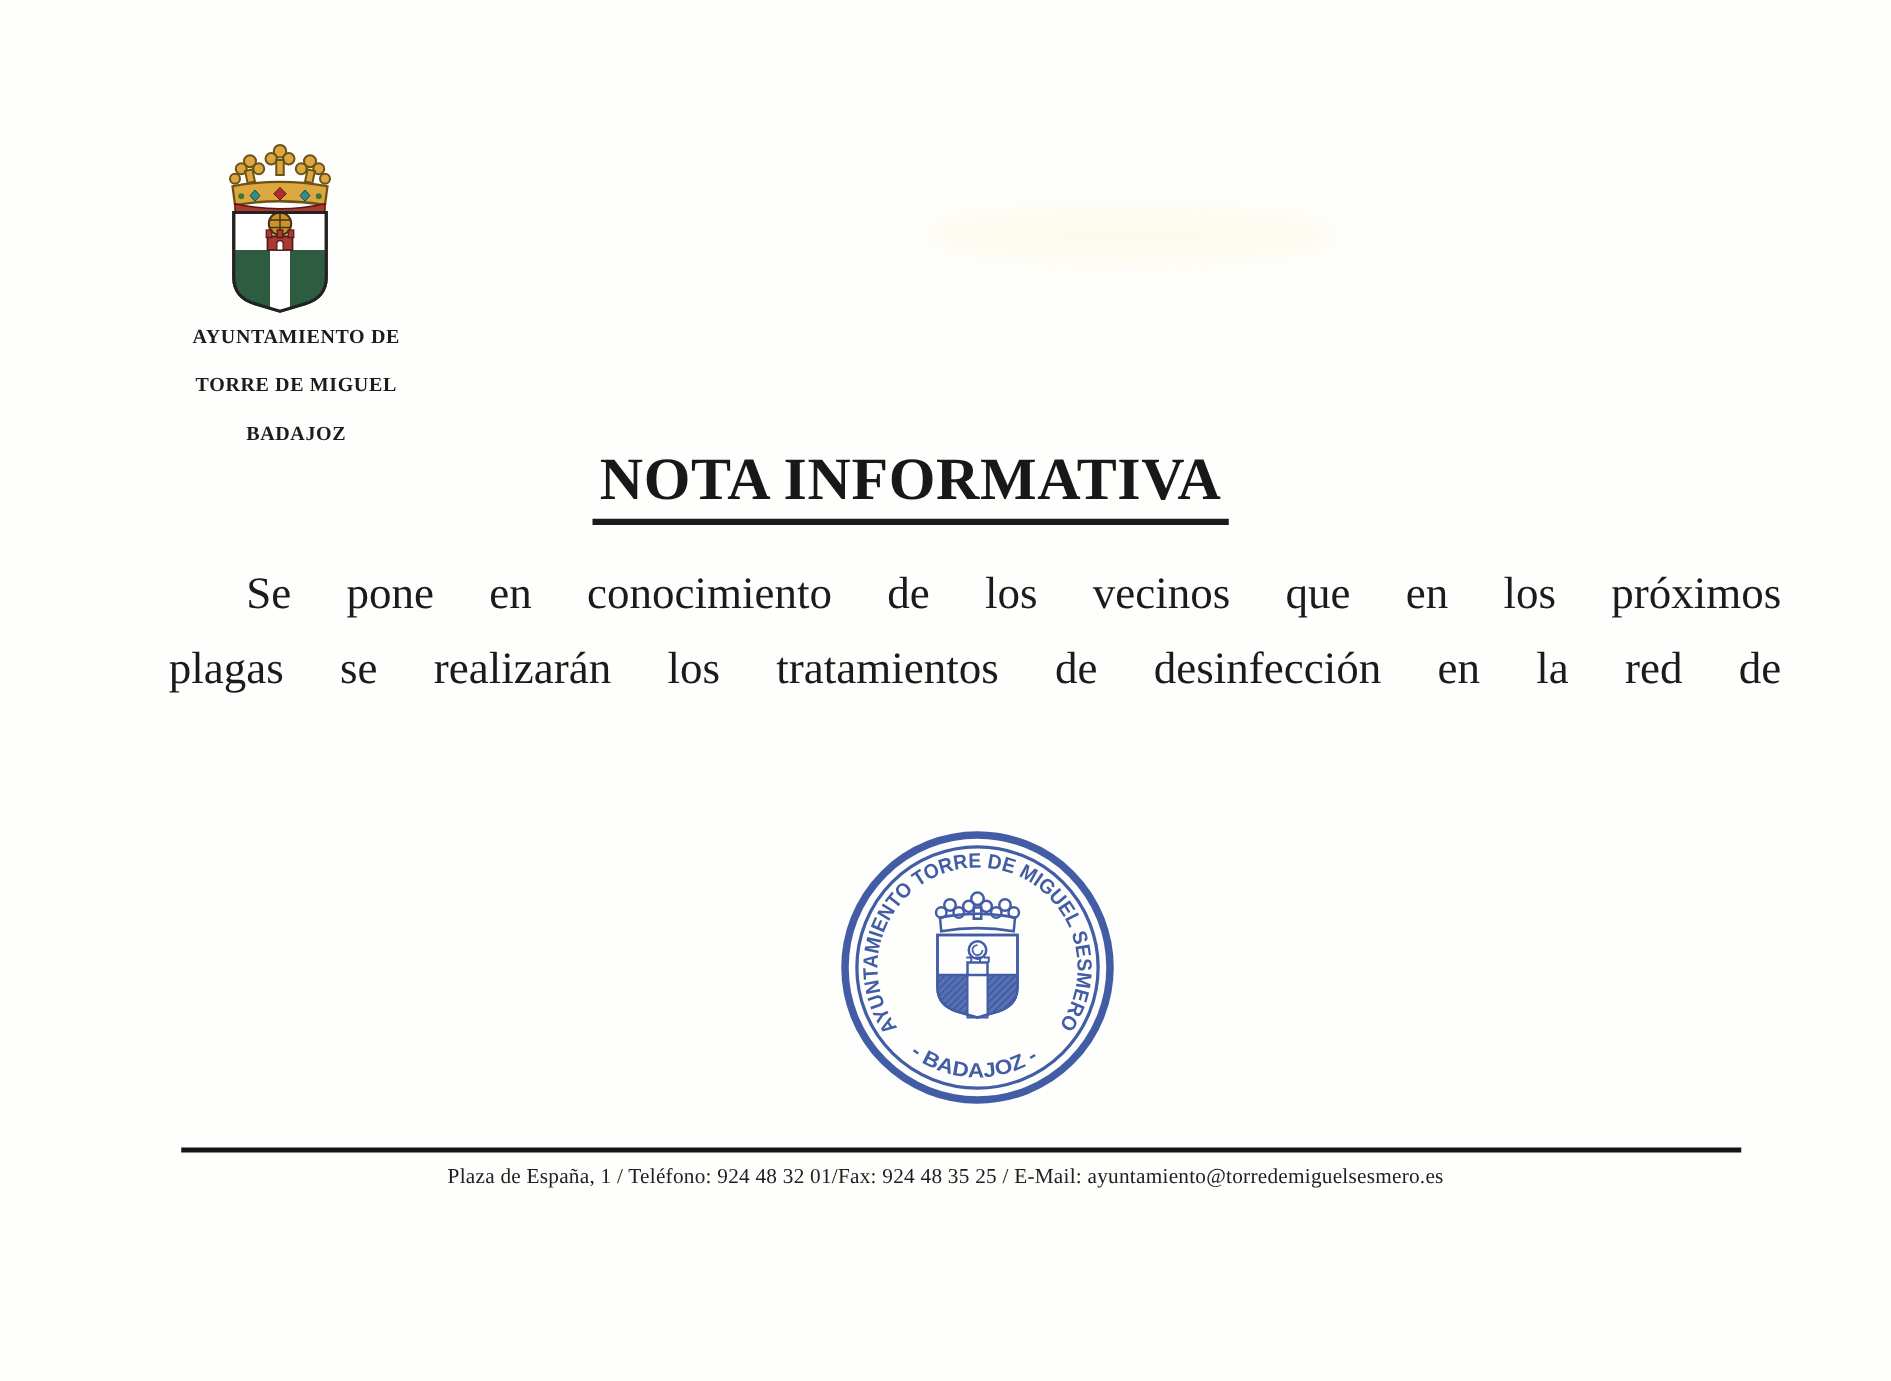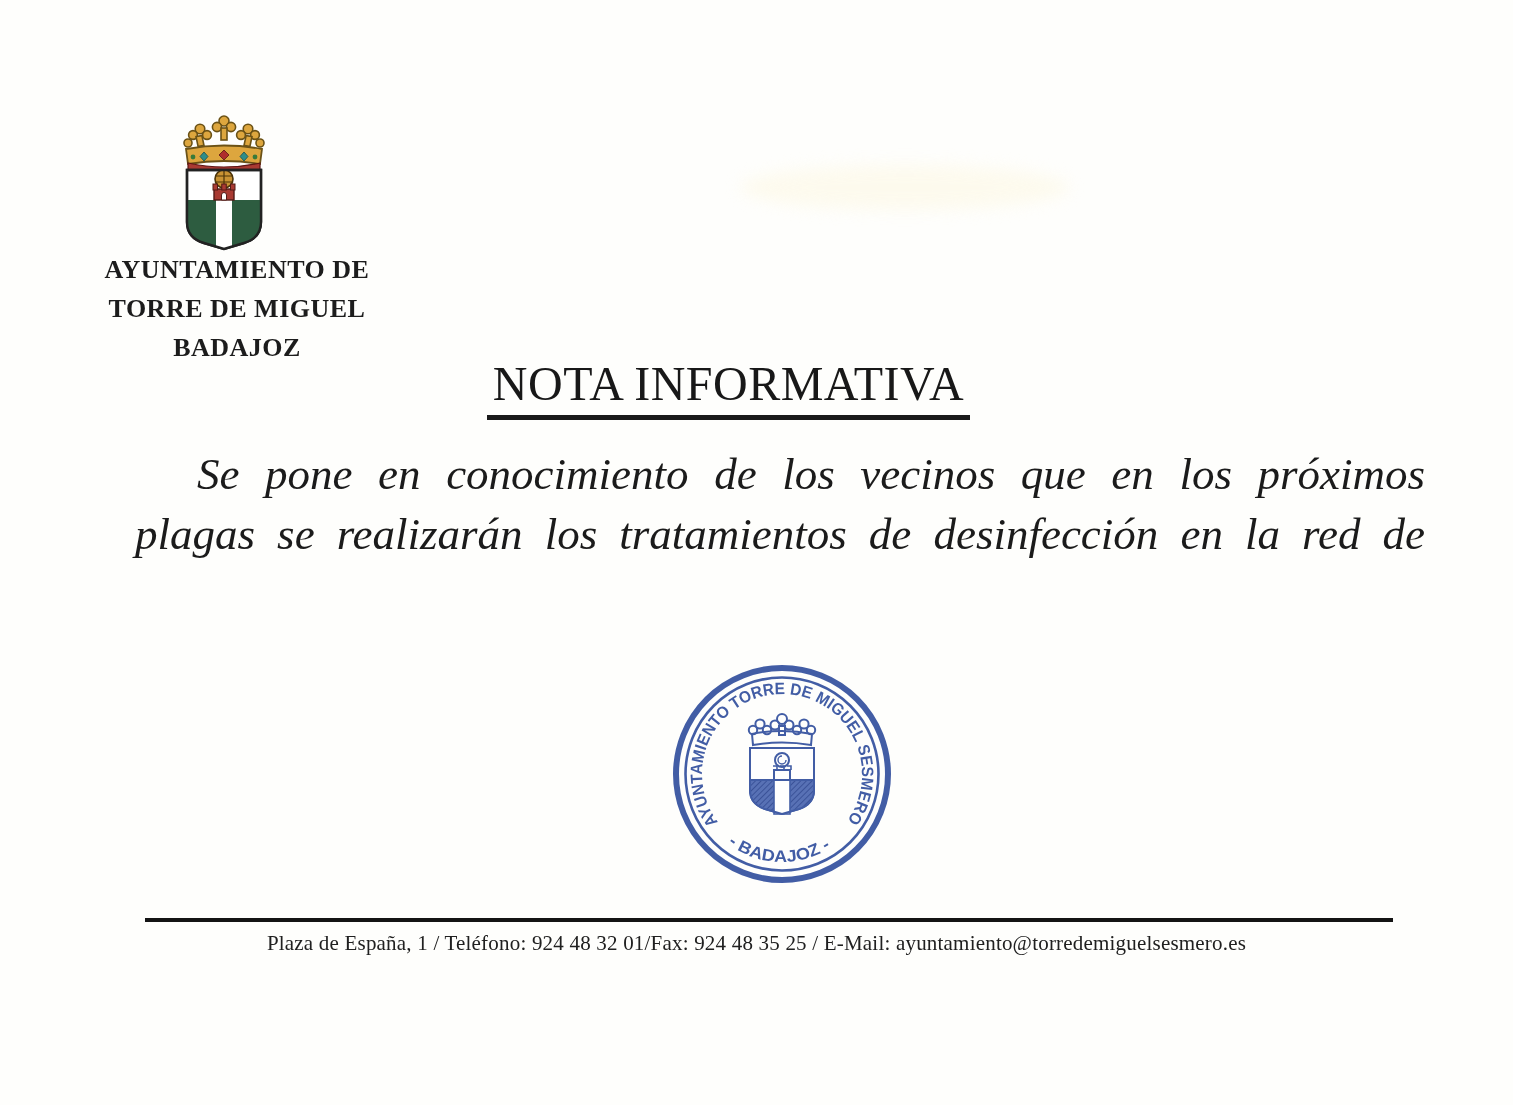--- a/index.html
+++ b/index.html
@@ -8,47 +8,47 @@
     background:#fefefc;
     font-family:"Liberation Serif", serif;
     color:#1e1e1e;
   }
   .page{position:absolute;inset:0;}
 
   
   .crest{position:absolute;left:163px;top:112px;width:122px;height:148px;}
   .org-name{
     position:absolute;left:103px;top:250px;width:268px;
-    text-align:center;font-weight:bold;font-size:26px;line-height:39px;
+    text-align:center;font-weight:bold;font-size:16px;line-height:39px;
     letter-spacing:0.5px;color:#1c1c1c;
   }
 
   
   .title-wrap{position:absolute;left:0;top:356px;width:1513px;text-align:center;}
   .title{
     display:inline-block;position:relative;left:-28px;
-    font-size:48px;font-weight:normal;letter-spacing:0.5px;color:#181818;
+    font-size:48px;font-weight:bold;letter-spacing:0.5px;color:#181818;
     border-bottom:5px solid #1a1a1a;padding:0 6px 4px 6px;
   }
 
   
   .body-text{position:absolute;left:135px;top:444px;width:1290px;
-    font-size:45px;color:#1b1b1b;font-style:italic;}
+    font-size:36px;color:#1b1b1b;}
   .body-line{height:60px;line-height:60px;white-space:nowrap;}
   .jline{white-space:normal;text-align:justify;text-align-last:justify;}
   .indent{text-indent:62px;}
 
   
   .stamp{position:absolute;left:670px;top:662px;width:224px;height:224px;opacity:0.92;}
 
   
   .footer-rule{position:absolute;left:145px;top:918px;width:1248px;height:4px;background:#141414;}
   .footer-text{
     position:absolute;left:110px;top:931px;width:1293px;text-align:center;
-    font-size:21px;color:#202020;letter-spacing:0.2px;
+    font-size:17px;color:#202020;letter-spacing:0.2px;
   }
 
   
   .smudge{position:absolute;left:740px;top:165px;width:330px;height:45px;
     background:#fdf9e8;filter:blur(8px);border-radius:50%;opacity:0.7;}
 </style>
 </head>
 <body>
 
 <div class="page">

